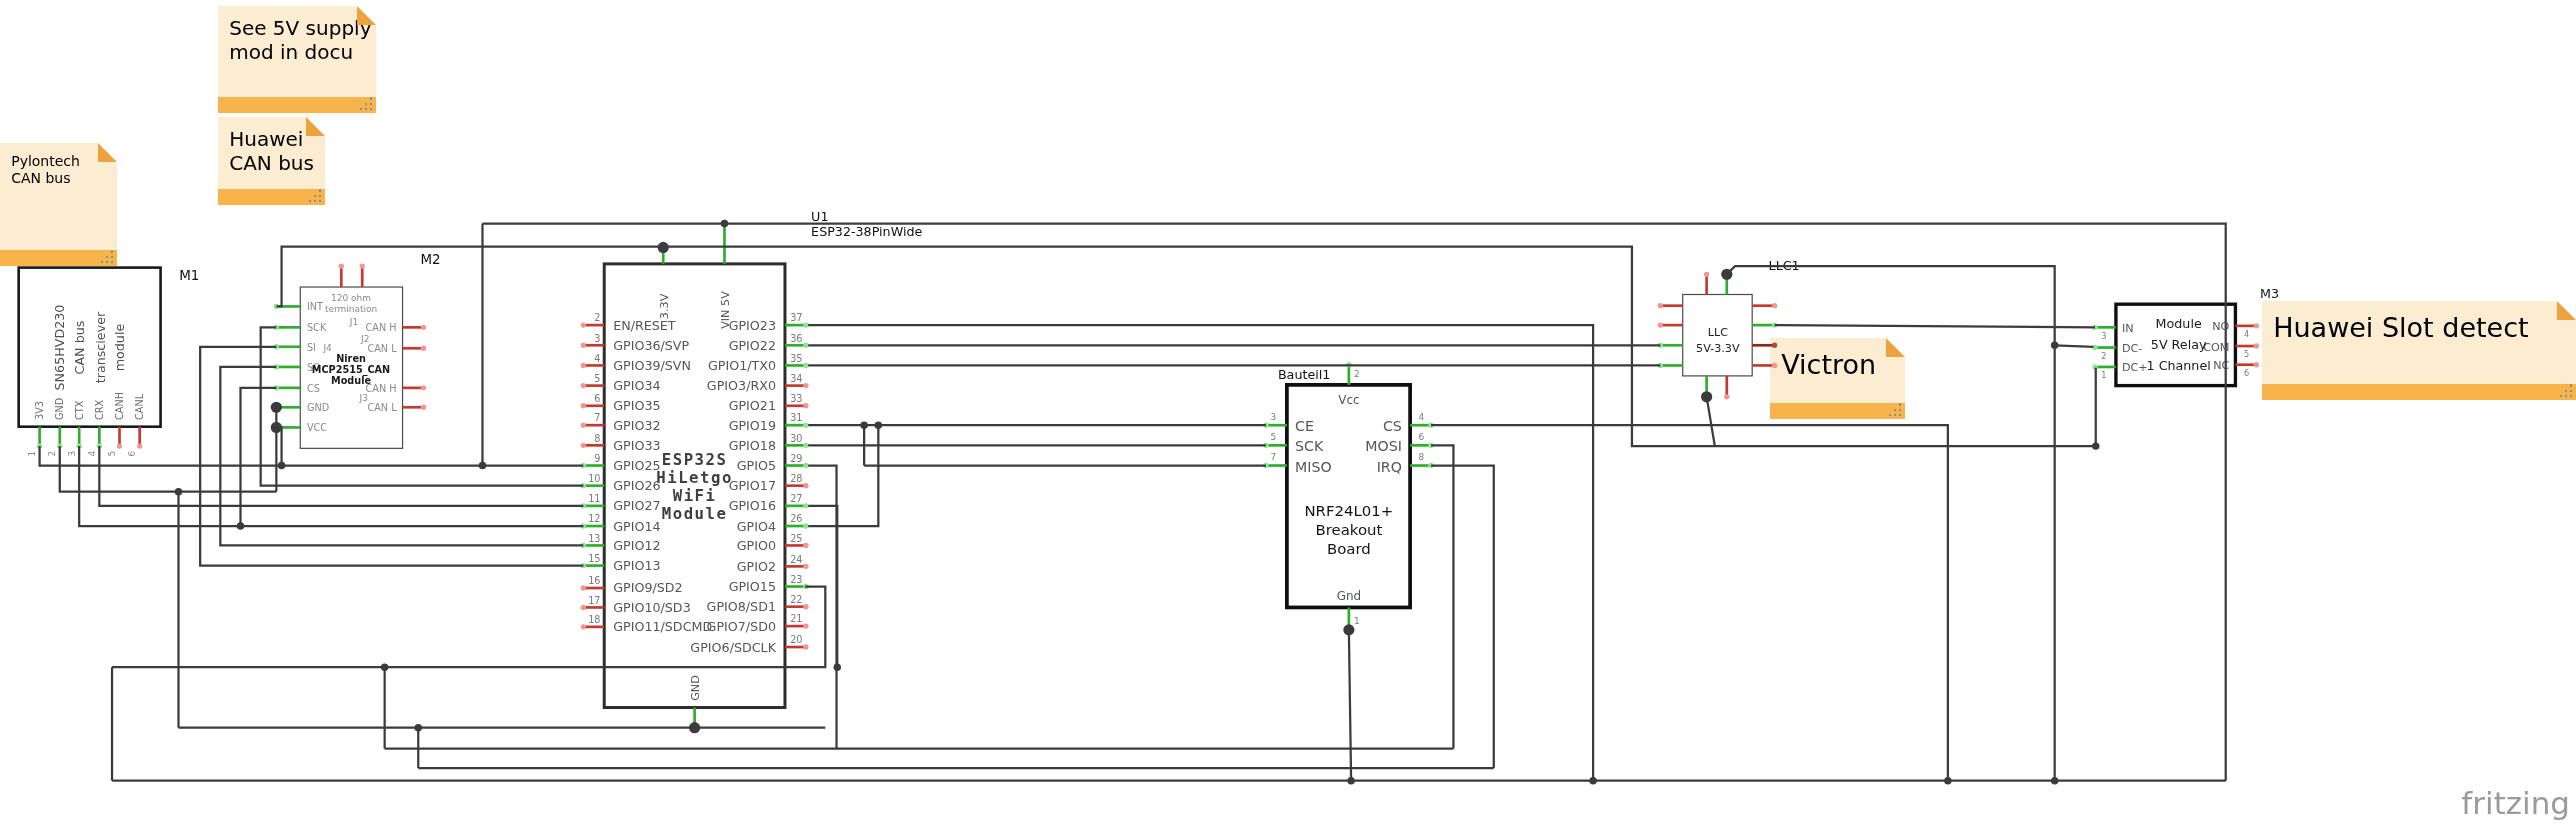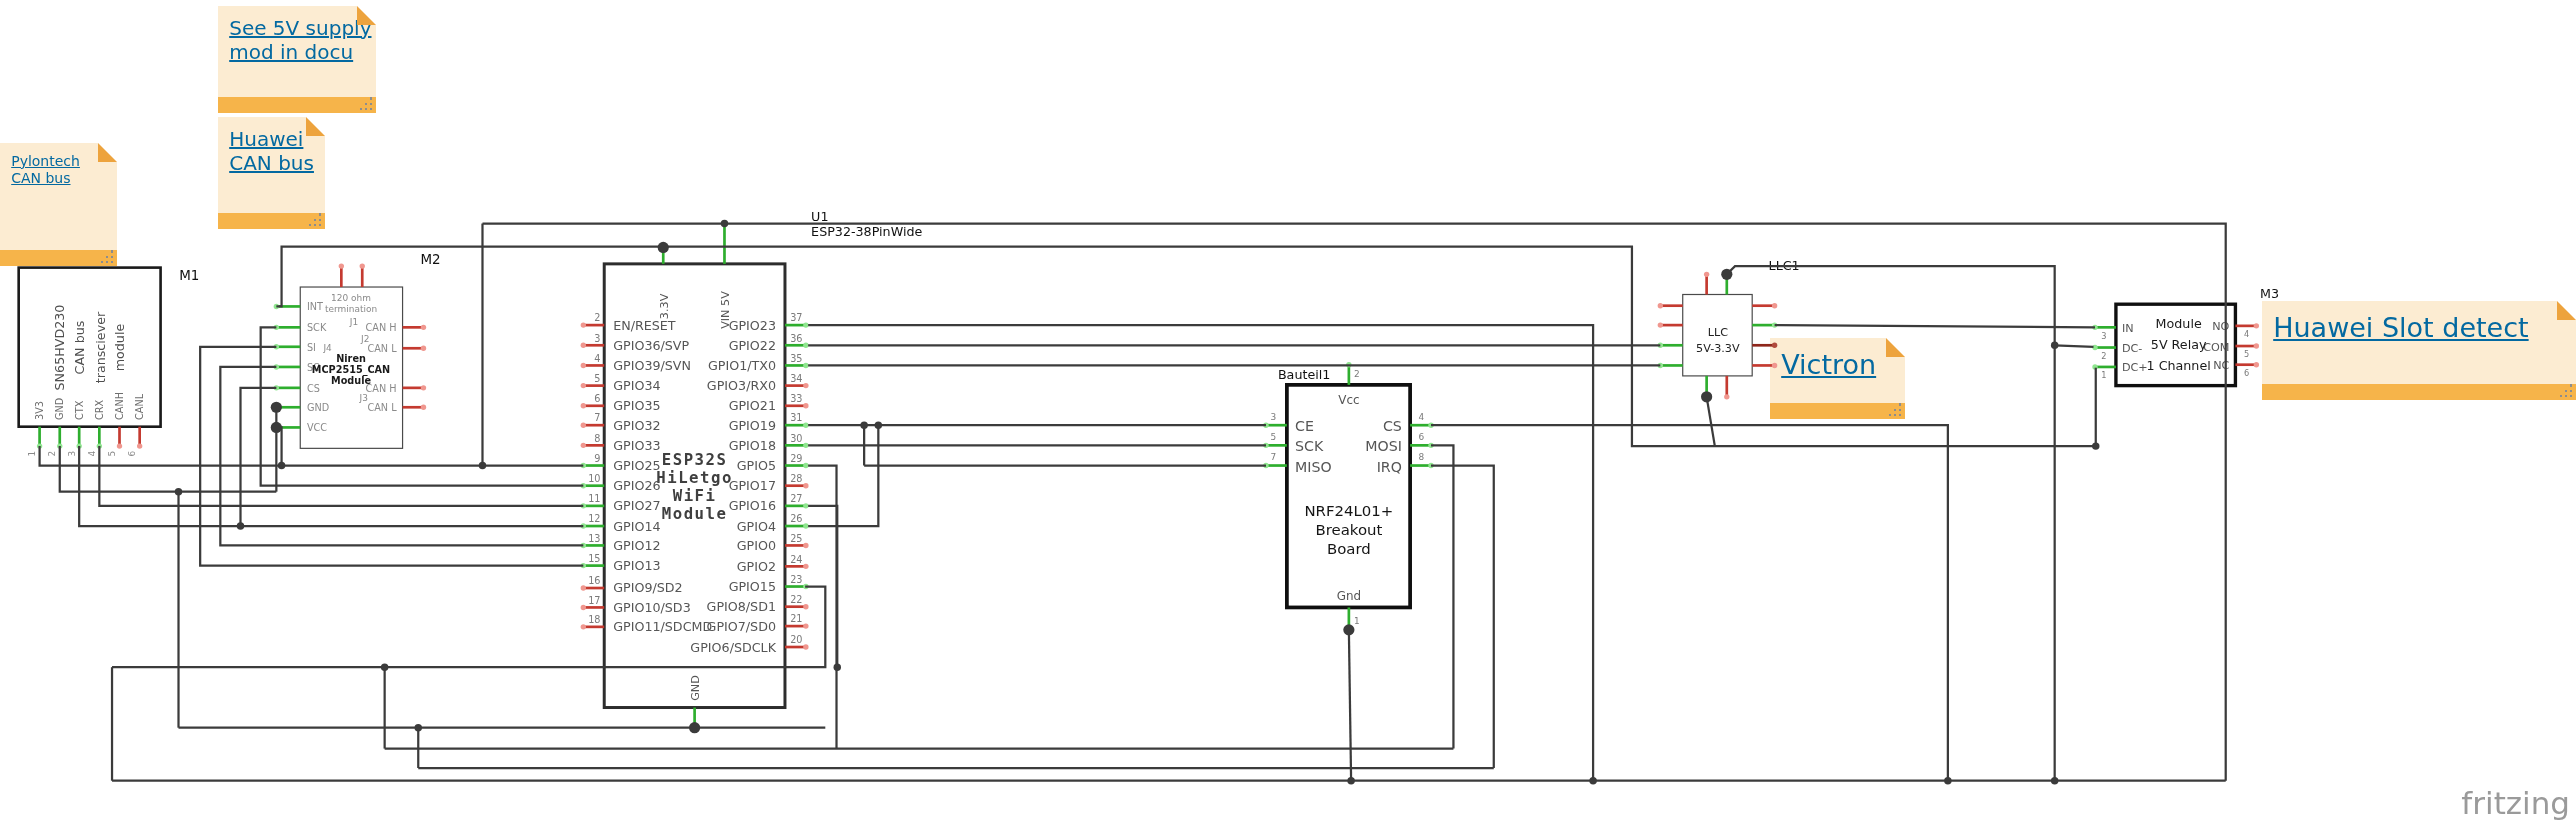--- a/index.html
+++ b/index.html
@@ -1,39 +1,39 @@
 <!DOCTYPE html>
 <html style="font-size:12px"><head>
 <meta charset="utf-8">
 <style>
   html,body{margin:0;padding:0;background:#fff;}
   #stage{position:relative;width:2576px;height:825px;background:#ffffff;overflow:hidden;
          font-family:"DejaVu Sans",sans-serif;}
   #notes-layer{position:absolute;left:0;top:0;width:100%;height:100%;}
-  .note{position:absolute;box-sizing:border-box;background:#fcecd2;color:#0369a1;
-        white-space:pre-line;line-height:1.24;padding:9.7px 4.5px 0 11.2px;text-decoration:underline;}
+  .note{position:absolute;box-sizing:border-box;background:#fcecd2;color:#000000;
+        white-space:pre-line;line-height:1.24;padding:9.7px 4.5px 0 11.2px;}
   .note .bar{position:absolute;left:0;bottom:0;width:100%;height:15.7px;background:#f6b44a;}
   .note .fold{position:absolute;top:0;right:0;width:0;height:0;
               border-top:19.4px solid #ffffff;border-left:19.4px solid #eda33d;}
   .note .grip{position:absolute;right:3.7px;bottom:3px;width:12.7px;height:12.7px;}
   .note .grip i{position:absolute;width:2.2px;height:2.2px;background:#8d8d8d;}
   #svg-layer{position:absolute;left:0;top:0;}
   #watermark{position:absolute;right:6px;bottom:4.5px;font-size:31px;font-weight:normal;
              color:#9a9a9a;letter-spacing:0px;}
   svg text{font-family:"DejaVu Sans",sans-serif;}
   svg text.mono{font-family:"DejaVu Sans Mono",monospace;}
 </style>
 </head>
 <body>
 
 <div id="stage">
   <div id="notes-layer">
       <div class="note" style="left: 218px; top: 6px; width: 158px; height: 107px; font-size: 20px;"><span>See 5V supply
 mod in docu</span><div class="bar"><div class="grip"><i style="left: 10.5px; top: 0px;"></i><i style="left: 5.2px; top: 5.2px;"></i><i style="left: 10.5px; top: 5.2px;"></i><i style="left: 0px; top: 10.5px;"></i><i style="left: 5.2px; top: 10.5px;"></i><i style="left: 10.5px; top: 10.5px;"></i></div></div><div class="fold"></div></div>
-      <div class="note" style="left: 218px; top: 117px; width: 107px; height: 112px; font-size: 20px;"><span>Huawei
+      <div class="note" style="left: 218px; top: 117px; width: 107px; height: 88px; font-size: 20px;"><span>Huawei
 CAN bus</span><div class="bar"><div class="grip"><i style="left: 10.5px; top: 0px;"></i><i style="left: 5.2px; top: 5.2px;"></i><i style="left: 10.5px; top: 5.2px;"></i><i style="left: 0px; top: 10.5px;"></i><i style="left: 5.2px; top: 10.5px;"></i><i style="left: 10.5px; top: 10.5px;"></i></div></div><div class="fold"></div></div>
       <div class="note" style="left: 0px; top: 143px; width: 117px; height: 123px; font-size: 14px;"><span>Pylontech
 CAN bus</span><div class="bar"><div class="grip"><i style="left: 10.5px; top: 0px;"></i><i style="left: 5.2px; top: 5.2px;"></i><i style="left: 10.5px; top: 5.2px;"></i><i style="left: 0px; top: 10.5px;"></i><i style="left: 5.2px; top: 10.5px;"></i><i style="left: 10.5px; top: 10.5px;"></i></div></div><div class="fold"></div></div>
       <div class="note" style="left: 1770px; top: 338px; width: 135px; height: 81px; font-size: 27px;"><span>Victron</span><div class="bar"><div class="grip"><i style="left: 10.5px; top: 0px;"></i><i style="left: 5.2px; top: 5.2px;"></i><i style="left: 10.5px; top: 5.2px;"></i><i style="left: 0px; top: 10.5px;"></i><i style="left: 5.2px; top: 10.5px;"></i><i style="left: 10.5px; top: 10.5px;"></i></div></div><div class="fold"></div></div>
       <div class="note" style="left: 2262px; top: 301px; width: 314px; height: 99px; font-size: 27px;"><span>Huawei Slot detect</span><div class="bar"><div class="grip"><i style="left: 10.5px; top: 0px;"></i><i style="left: 5.2px; top: 5.2px;"></i><i style="left: 10.5px; top: 5.2px;"></i><i style="left: 0px; top: 10.5px;"></i><i style="left: 5.2px; top: 10.5px;"></i><i style="left: 10.5px; top: 10.5px;"></i></div></div><div class="fold"></div></div>
     </div>
   <svg id="svg-layer" width="2576" height="825" viewBox="0 0 3449 1104">
       <g>
         <rect x="25" y="358" width="190" height="213" fill="#ffffff" stroke="#1a1a1a" stroke-width="3.5"></rect>
         <line x1="53" y1="571" x2="53" y2="597" stroke="#2eae2e" stroke-width="3.6"></line>

